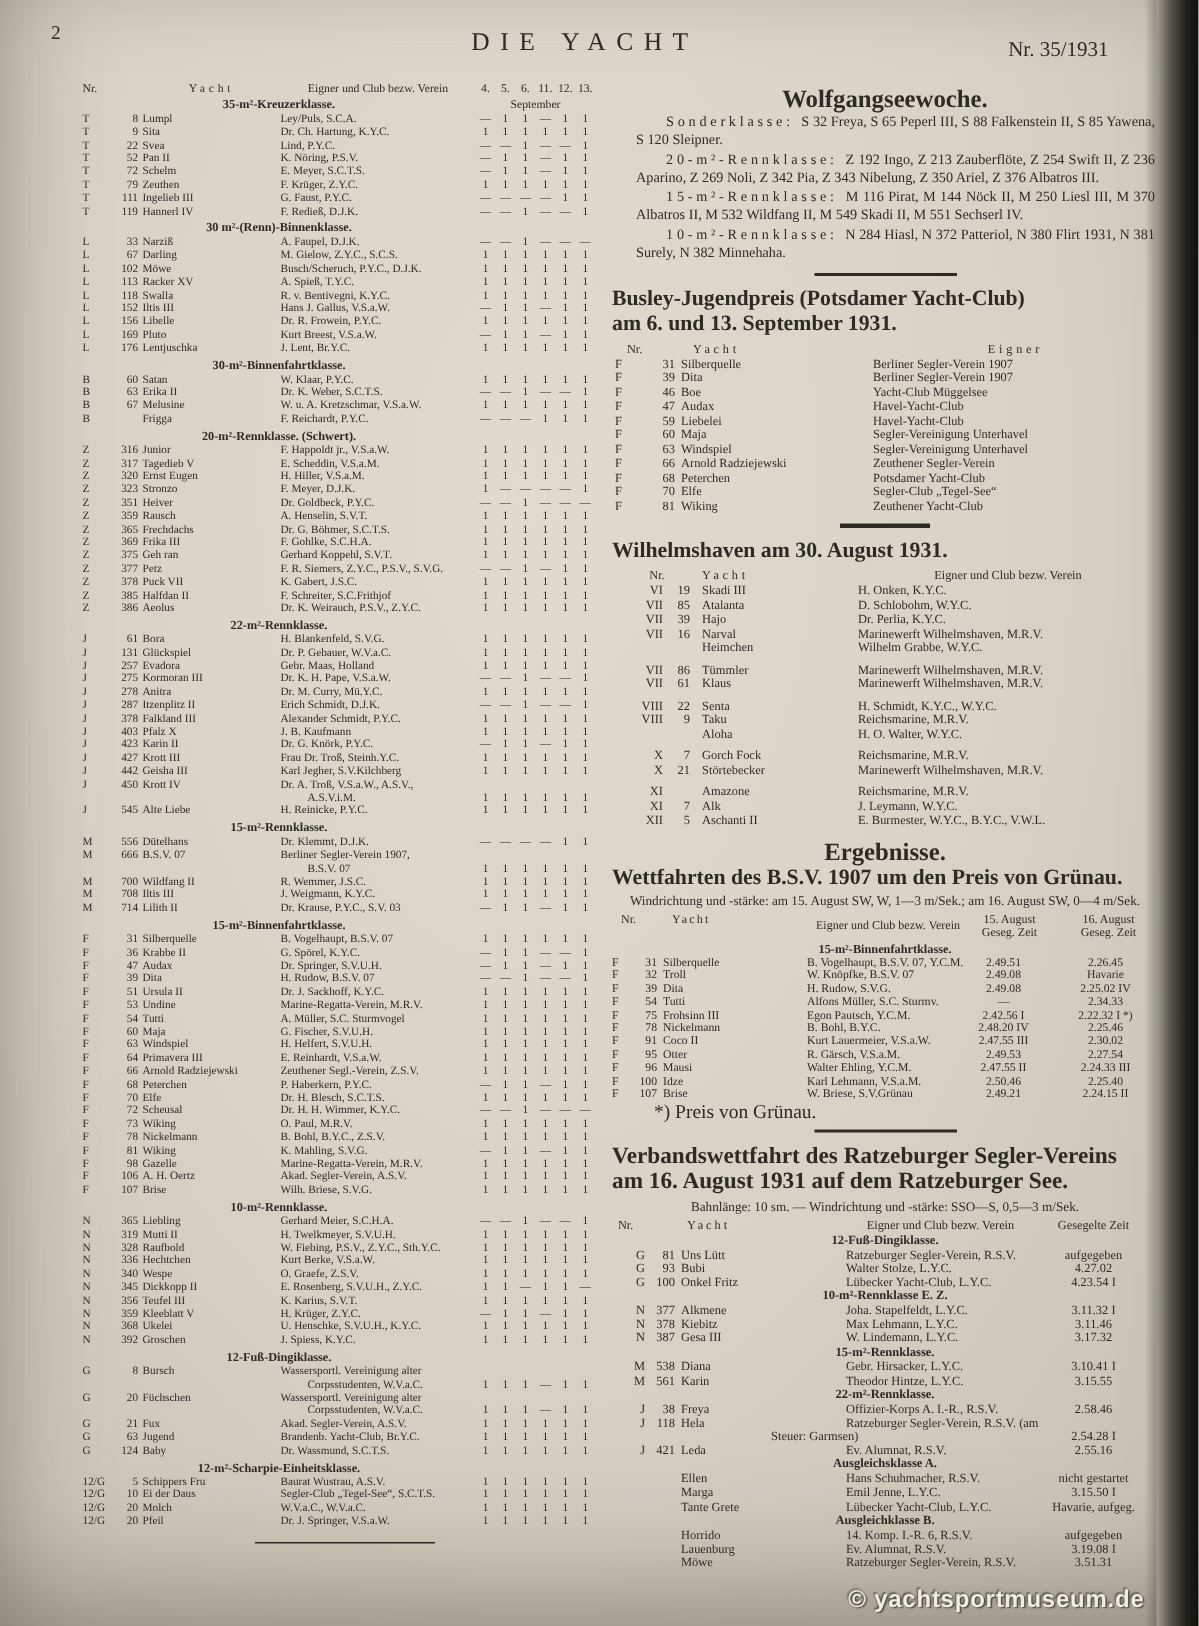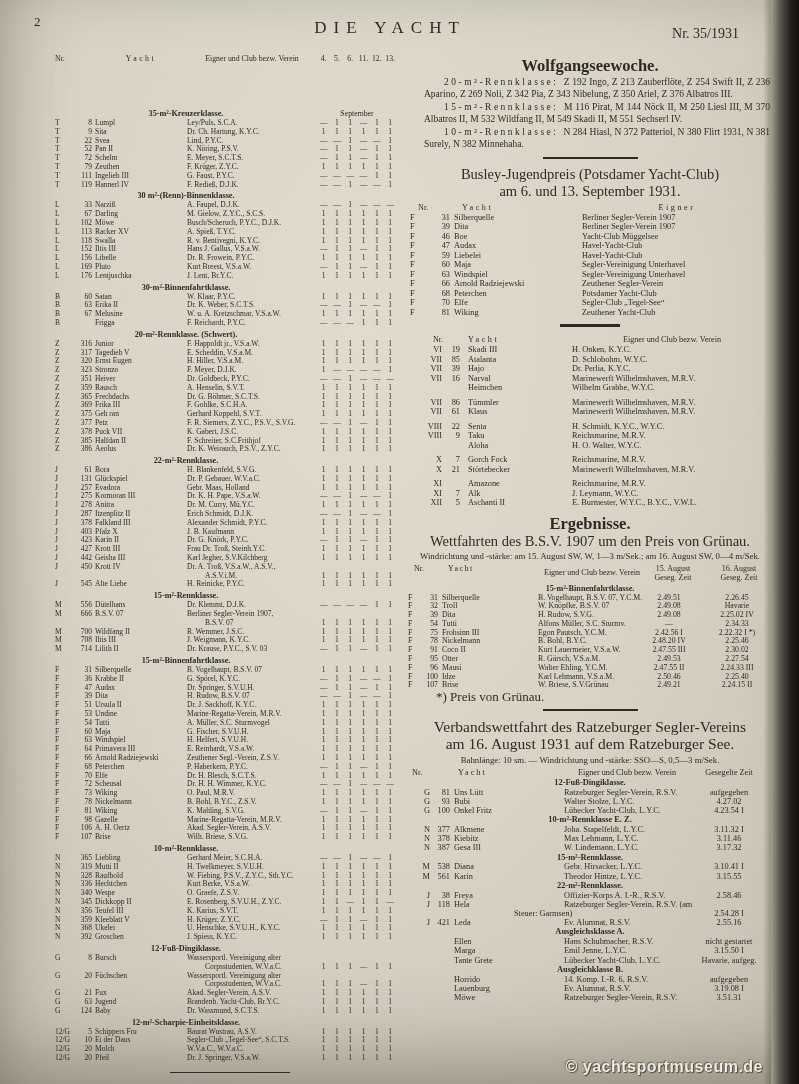--- a/index.html
+++ b/index.html
@@ -13,21 +13,21 @@
     background:linear-gradient(to right, rgba(60,55,45,0) 0%, rgba(60,55,45,.35) 100%);}
   .hdr-num{position:absolute;left:34px;top:14px;font-size:13px;}
   .hdr-title{position:absolute;left:0;top:18px;width:780px;text-align:center;font-size:17px;letter-spacing:7px;}
   .hdr-issue{position:absolute;right:60px;top:26px;font-size:14px;}
   
   #leftcol{position:absolute;left:55px;top:54px;width:342px;}
   .lhead{display:flex;font-size:7.8px;line-height:10px;}
   .lhead .h-nr{width:40px;}
   .lhead .h-yacht{width:92px;text-align:center;letter-spacing:2.5px;}
   .lhead .h-own{flex:1;text-align:center;}
-  .lhead2{display:flex;font-size:7.8px;line-height:11px;margin-top:44px;}
+  .lhead2{display:flex;font-size:7.8px;line-height:11px;}
   .lhead2 .t{flex:1;text-align:center;font-weight:bold;font-size:8.2px;}
   .ldates{width:80px;display:flex;}
   .ldates span{width:13.3px;text-align:center;}
   .lsept{width:80px;text-align:center;}
   .lrow{display:flex;font-size:7.5px;line-height:8.8px;align-items:baseline;}
   .lid{width:40px;display:flex;}
   .lp{flex:0 0 18px;}
   .ln{flex:1;text-align:right;padding-right:3px;}
   .lname{width:92px;display:flex;align-items:baseline;white-space:nowrap;}
   .lowner{flex:1;display:flex;align-items:baseline;white-space:nowrap;min-width:0;}
@@ -35,21 +35,21 @@
     background-image:radial-gradient(circle, rgba(46,43,37,.8) 0.8px, transparent 1px);
     background-size:5px 8px;background-position:0 5px;background-repeat:repeat-x;}
   .lmarks{width:80px;display:flex;flex:0 0 80px;}
   .mark{width:13.3px;text-align:center;}
   .sec-title{text-align:center;font-weight:bold;font-size:8.2px;line-height:10px;margin:2px 80px 0 0;}
   .cont .lowner{padding-left:18px;}
   .lrule{width:120px;height:1.5px;background:#2e2b25;margin:9px auto 0 115px;}
   
   #rightcol{position:absolute;left:408px;top:56px;width:364px;}
   .big-title{text-align:center;font-weight:bold;font-size:16.5px;line-height:19px;}
-  .med-title{text-align:center;font-weight:normal;font-size:14.5px;line-height:17px;}
+  .med-title{text-align:left;font-weight:bold;font-size:14.5px;line-height:17px;}
   .wpara{font-size:9.5px;line-height:12px;text-align:justify;padding:0 2px 0 16px;text-indent:20px;margin:1px 0;}
   .wlabel{letter-spacing:2.5px;}
   .rule{height:1.5px;background:#2e2b25;width:95px;margin:7px auto;}
   .rule.thick{height:3px;width:60px;}
   .bhead{display:flex;font-size:8.2px;line-height:11px;margin-top:2px;}
   .bhead .h-nr{width:44px;padding-left:10px;}
   .bhead .h-yacht{width:120px;letter-spacing:2.5px;}
   .bhead .h-own{flex:1;text-align:center;letter-spacing:2.5px;}
   .brow{display:flex;font-size:8.3px;line-height:9.5px;align-items:baseline;}
   .bid{width:44px;display:flex;padding-left:2px;}
@@ -2203,20 +2203,21 @@
             <span class="mark">1</span>
           </span>
         </div>
       </div>
     <div class="lrule"></div>
   </div>
 
   <div id="rightcol">
     <div class="big-title">Wolfgangseewoche.</div>
     <div id="wolfgang-paragraphs">
+        <p class="wpara"><span class="wlabel">Sonderklasse: </span><span>S 32 Freya, S 65 Peperl III, S 88 Falkenstein II, S 85 Yawena, S 120 Sleipner.</span></p>
         <p class="wpara"><span class="wlabel">20-m²-Rennklasse: </span><span>Z 192 Ingo, Z 213 Zauberflöte, Z 254 Swift II, Z 236 Aparino, Z 269 Noli, Z 342 Pia, Z 343 Nibelung, Z 350 Ariel, Z 376 Albatros III.</span></p>
         <p class="wpara"><span class="wlabel">15-m²-Rennklasse: </span><span>M 116 Pirat, M 144 Nöck II, M 250 Liesl III, M 370 Albatros II, M 532 Wildfang II, M 549 Skadi II, M 551 Sechserl IV.</span></p>
         <p class="wpara"><span class="wlabel">10-m²-Rennklasse: </span><span>N 284 Hiasl, N 372 Patteriol, N 380 Flirt 1931, N 381 Surely, N 382 Minnehaha.</span></p>
       </div>
     <div class="rule"></div>
 
     <div class="med-title">Busley-Jugendpreis (Potsdamer Yacht-Club)</div>
     <div class="med-title">am 6. und 13. September 1931.</div>
     <div class="bhead">
       <span class="h-nr">Nr.</span>
@@ -2341,20 +2342,21 @@
           </span>
           <span class="bname">
             <span>Wiking</span>
             <span class="dots"></span>
           </span>
           <span class="bown">Zeuthener Yacht-Club</span>
         </div>
       </div>
     <div class="rule thick"></div>
 
+    <div class="med-title">Wilhelmshaven am 30. August 1931.</div>
     <div class="jhead">
       <span class="h-nr">Nr.</span>
       <span class="h-yacht">Yacht</span>
       <span class="h-own">Eigner und Club bezw. Verein</span>
     </div>
     <div id="jadesee-rows">
         <div class="jrow">
           <span class="jid">
             <span class="jp">VI</span>
             <span class="jn">19</span>

